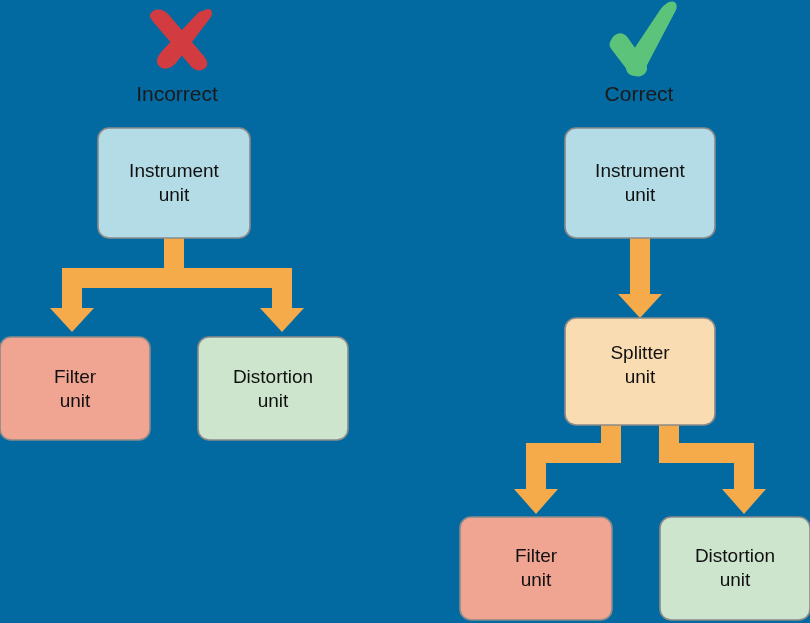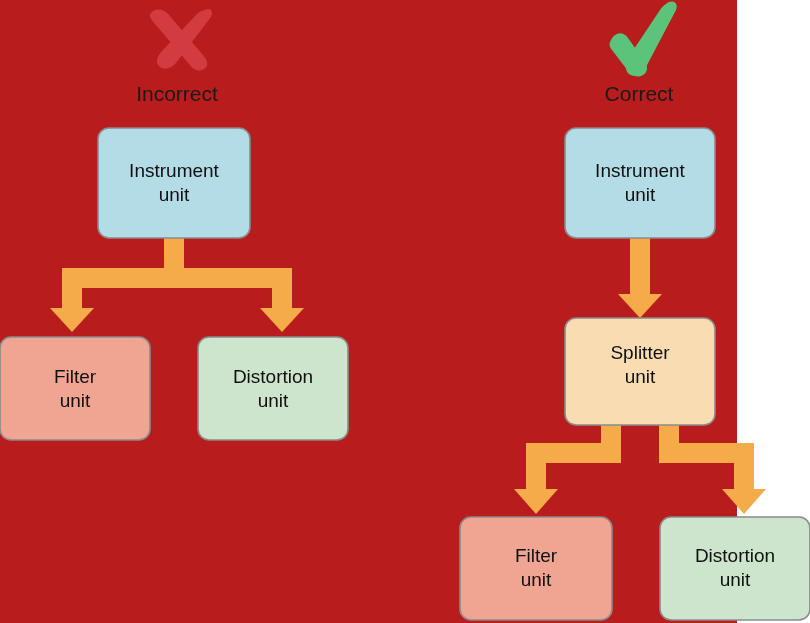--- a/index.html
+++ b/index.html
@@ -8,23 +8,23 @@
     background: #ffffff;
   }
   body {
     width: 810px;
     height: 623px;
     font-family: "Liberation Sans", sans-serif;
     overflow: hidden;
   }
   #stage {
     position: relative;
-    width: 737px;
+    width: 810px;
     height: 623px;
-    background: #b91c1c;
+    background: #0369a1;
   }
   #stage > svg {
     position: absolute;
     top: 0;
     left: 0;
   }
   .node-label {
     font-family: "Liberation Sans", sans-serif;
     font-size: 19px;
     fill: #111111;

